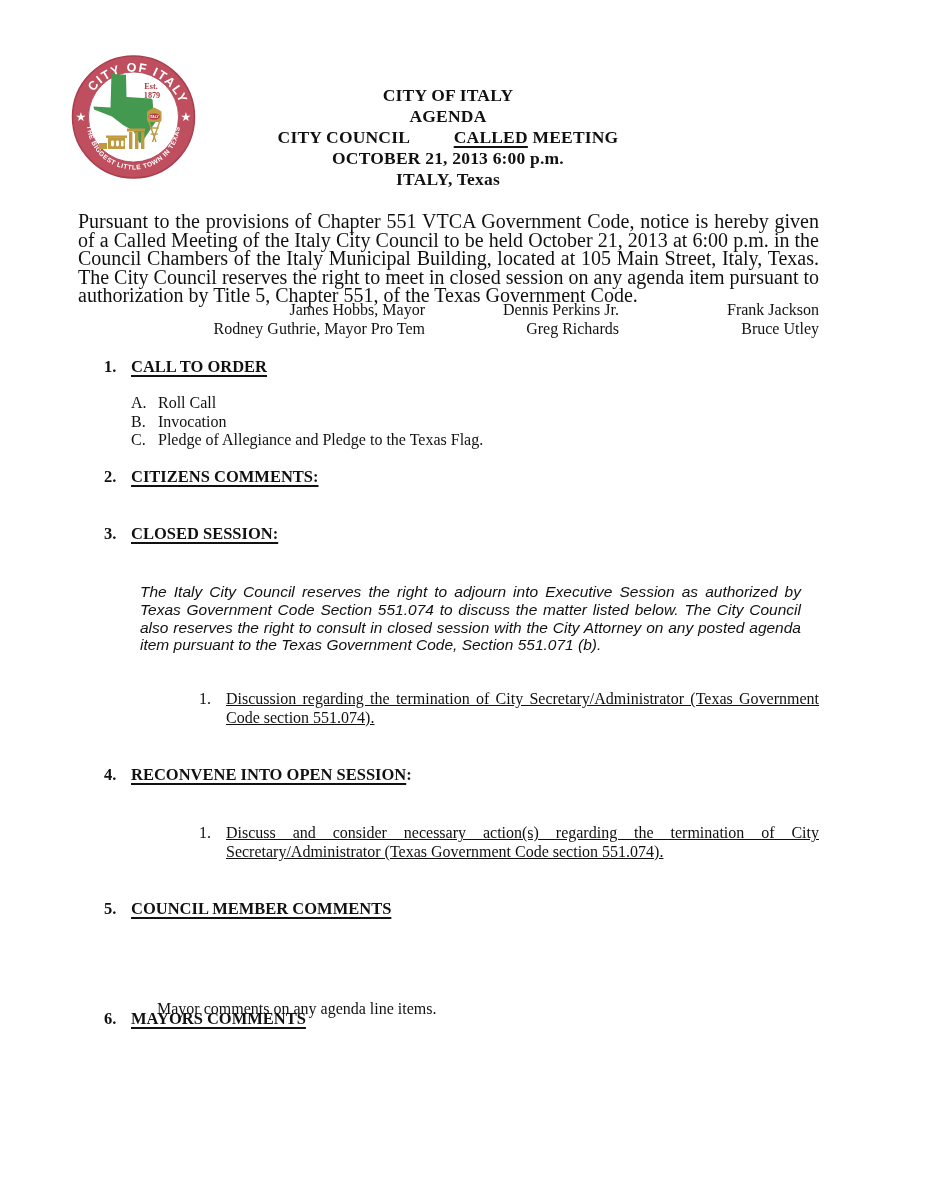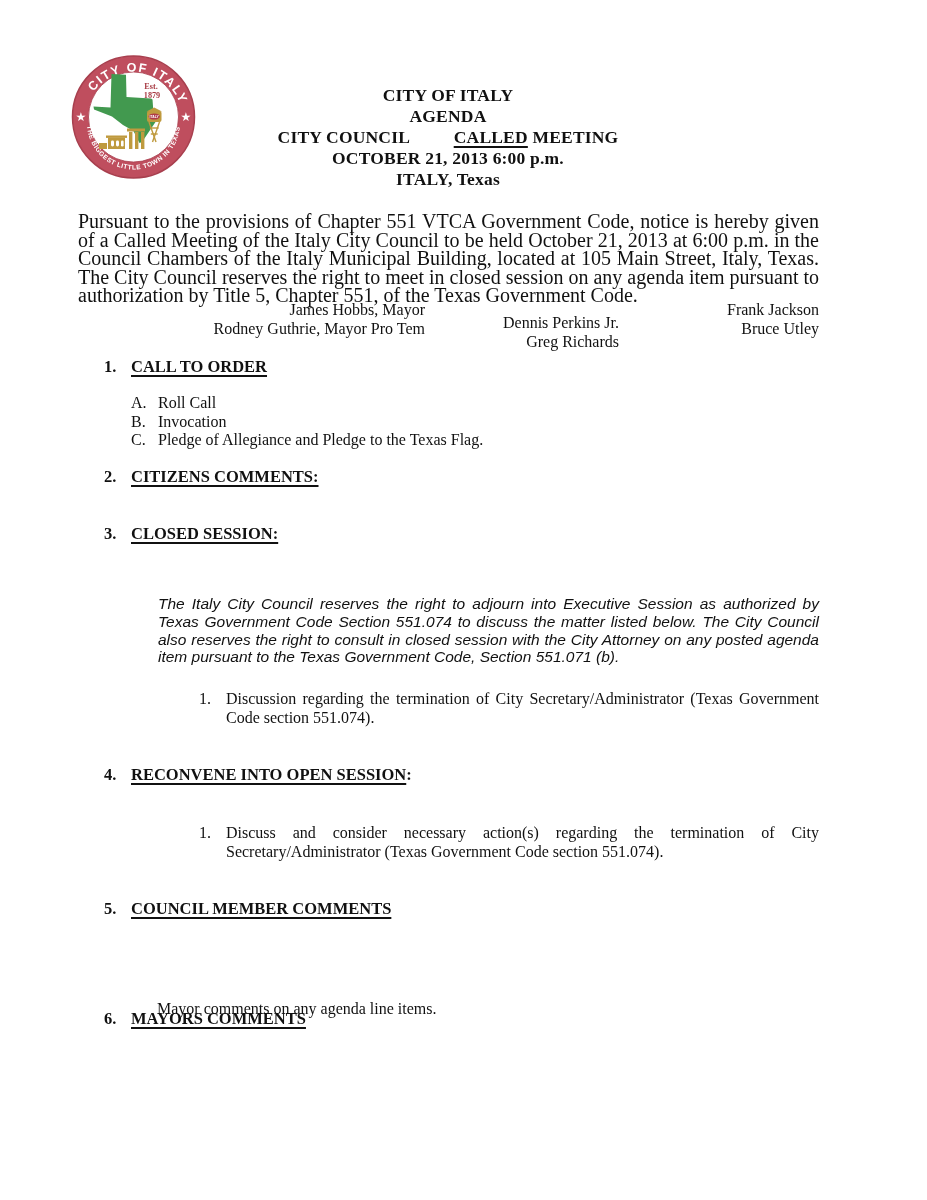--- a/index.html
+++ b/index.html
@@ -44,21 +44,21 @@
   
   .officials {
     position: absolute;
     left: 131px; top: 301px; width: 700px;
     display: flex;
     font-size: 16px;
     line-height: 18.5px;
     text-align: right;
   }
   .off-col1 { width: 294px; }
-  .off-col2 { width: 194px; margin-top: 13px; }
+  .off-col2 { width: 194px; }
   .off-col3 { width: 200px; }
 
   
   .section-heading {
     position: absolute;
     left: 104px;
     display: flex;
     font-weight: bold;
     font-size: 16.5px;
     white-space: nowrap;
@@ -73,39 +73,38 @@
     position: absolute;
     left: 131px;
     font-size: 16px;
     line-height: 18.6px;
   }
   .sub-row { display: flex; }
   .sub-row .letter { width: 27px; }
 
   .exec-notice {
     position: absolute;
-    left: 158px; top: 583px; width: 661px;
+    left: 140px; top: 583px; width: 661px;
     font-family: "Liberation Sans", "DejaVu Sans", sans-serif;
     font-style: italic;
     font-size: 15.5px;
     line-height: 17.8px;
     text-align: justify;
-    margin-top: 12px;
   }
 
   .num-item {
     position: absolute;
     left: 199px;
     width: 620px;
     display: flex;
     font-size: 16px;
     line-height: 19px;
   }
   .num-item .inum { width: 27px; flex: none; }
-  .num-item .itext { flex: 1; text-align: justify; }
+  .num-item .itext { flex: 1; text-align: justify; text-decoration: underline; }
 
   .comment-line {
     position: absolute;
     left: 157px;
     font-size: 16px;
   }
 </style>
 </head>
 <body>
 

